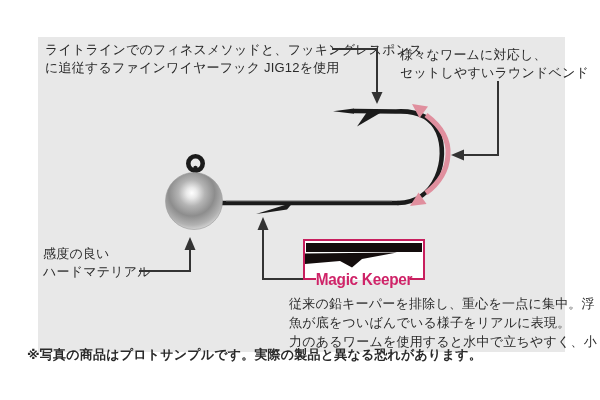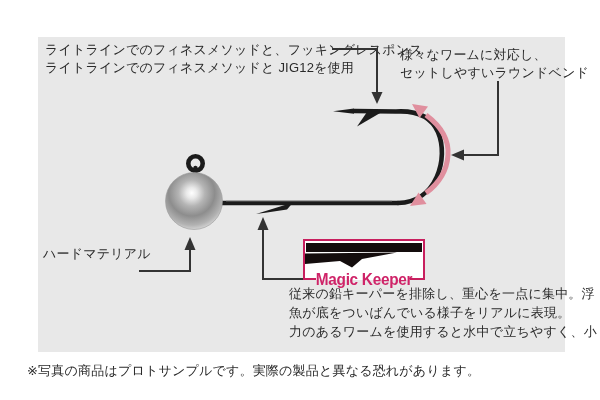--- a/index.html
+++ b/index.html
@@ -10,22 +10,22 @@
     color:var(--text,#2a2a2a);
   }
   .panel{
     position:absolute;left:38px;top:37px;width:527px;height:315px;
     background:var(--panel_bg,#e8e8e8);
   }
   .txt{position:absolute;font-size:13px;font-weight:500;line-height:18px;white-space:nowrap;letter-spacing:0.2px;}
   .txt-spec{left:45px;top:41px;}
   .txt-bend{left:400px;top:46px;}
   .txt-material{left:43px;top:245px;}
-  .txt-desc{left:289px;top:284px;line-height:19px;}
-  .footnote{position:absolute;left:27px;top:362px;font-size:13px;font-weight:400;white-space:nowrap;letter-spacing:0.2px;}
+  .txt-desc{left:289px;top:294px;line-height:19px;}
+  .footnote{position:absolute;left:27px;top:346px;font-size:13px;font-weight:700;white-space:nowrap;letter-spacing:0.2px;}
   .overlay{position:absolute;left:0;top:0;width:600px;height:400px;}
   
   .mk-box{
     position:absolute;left:303px;top:239px;width:122px;height:41px;box-sizing:border-box;
     background:#ffffff;border:2px solid var(--accent,#c81f5e);border-bottom:none;
   }
   .mk-bottom{position:absolute;top:278px;height:2px;background:var(--accent,#c81f5e);}
   .mk-bottom.left{left:303px;width:13px;}
   .mk-bottom.right{left:410px;width:15px;}
   .mk-label{
@@ -43,29 +43,30 @@
 </style>
 </head>
 <body>
 
 <div class="stage">
 
   <div class="panel"></div>
 
   <div class="txt txt-spec">
     <div>ライトラインでのフィネスメソッドと、フッキングレスポンス</div>
-    <div>ライトラインでのフィネスメソッドと JIG12を使用</div>
+    <div>に追従するファインワイヤーフック JIG12を使用</div>
   </div>
 
   <div class="txt txt-bend">
     <div>様々なワームに対応し、</div>
     <div>セットしやすいラウンドベンド</div>
   </div>
 
   <div class="txt txt-material">
+    <div>感度の良い</div>
     <div>ハードマテリアル</div>
   </div>
 
   <div class="txt txt-desc">
     <div>従来の鉛キーパーを排除し、重心を一点に集中。浮</div>
     <div>魚が底をついばんでいる様子をリアルに表現。</div>
     <div>力のあるワームを使用すると水中で立ちやすく、小</div>
   </div>
 
   <div class="mk-box"></div>

